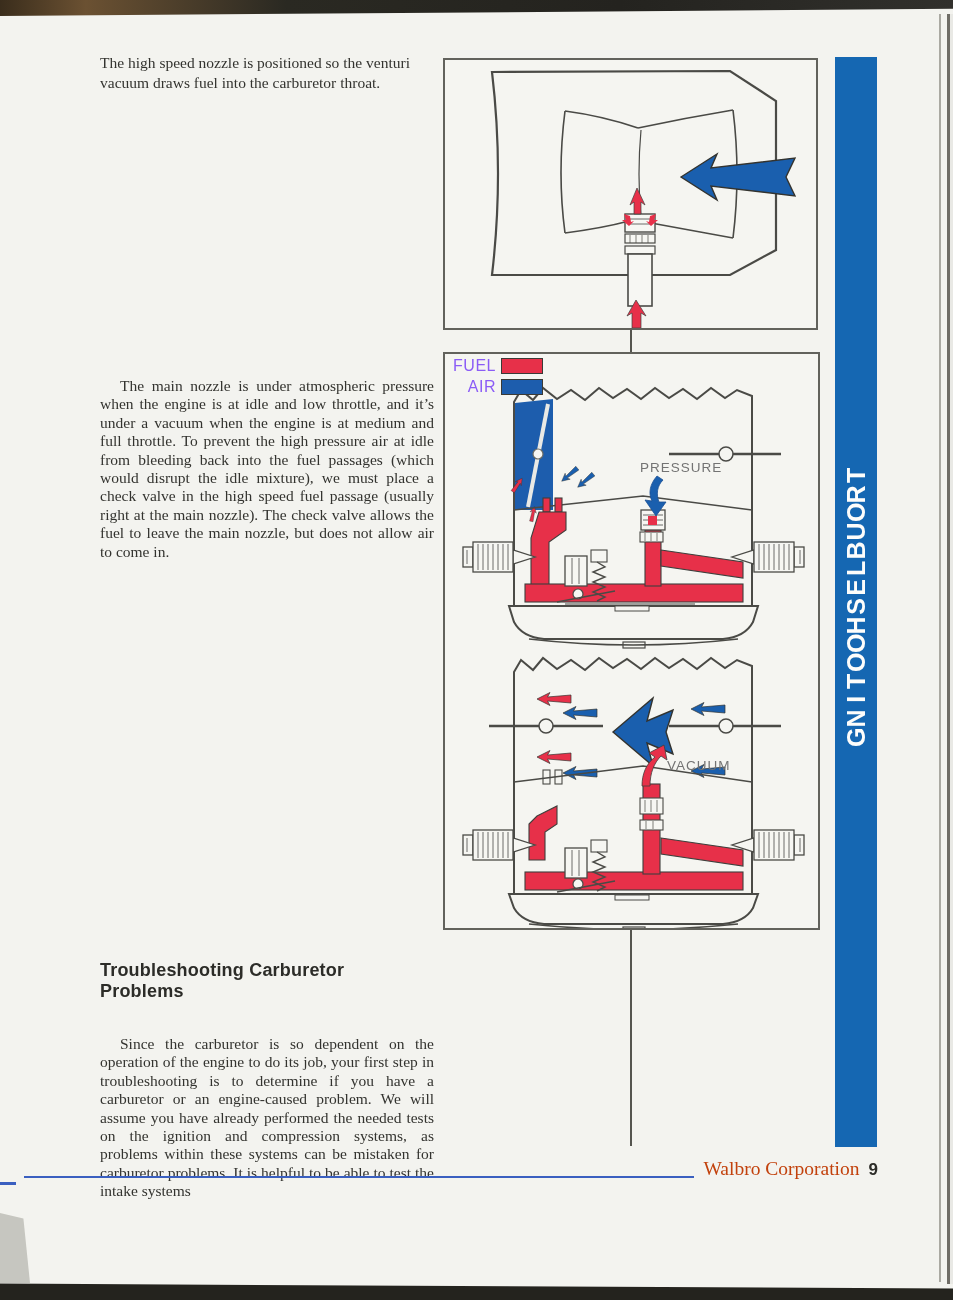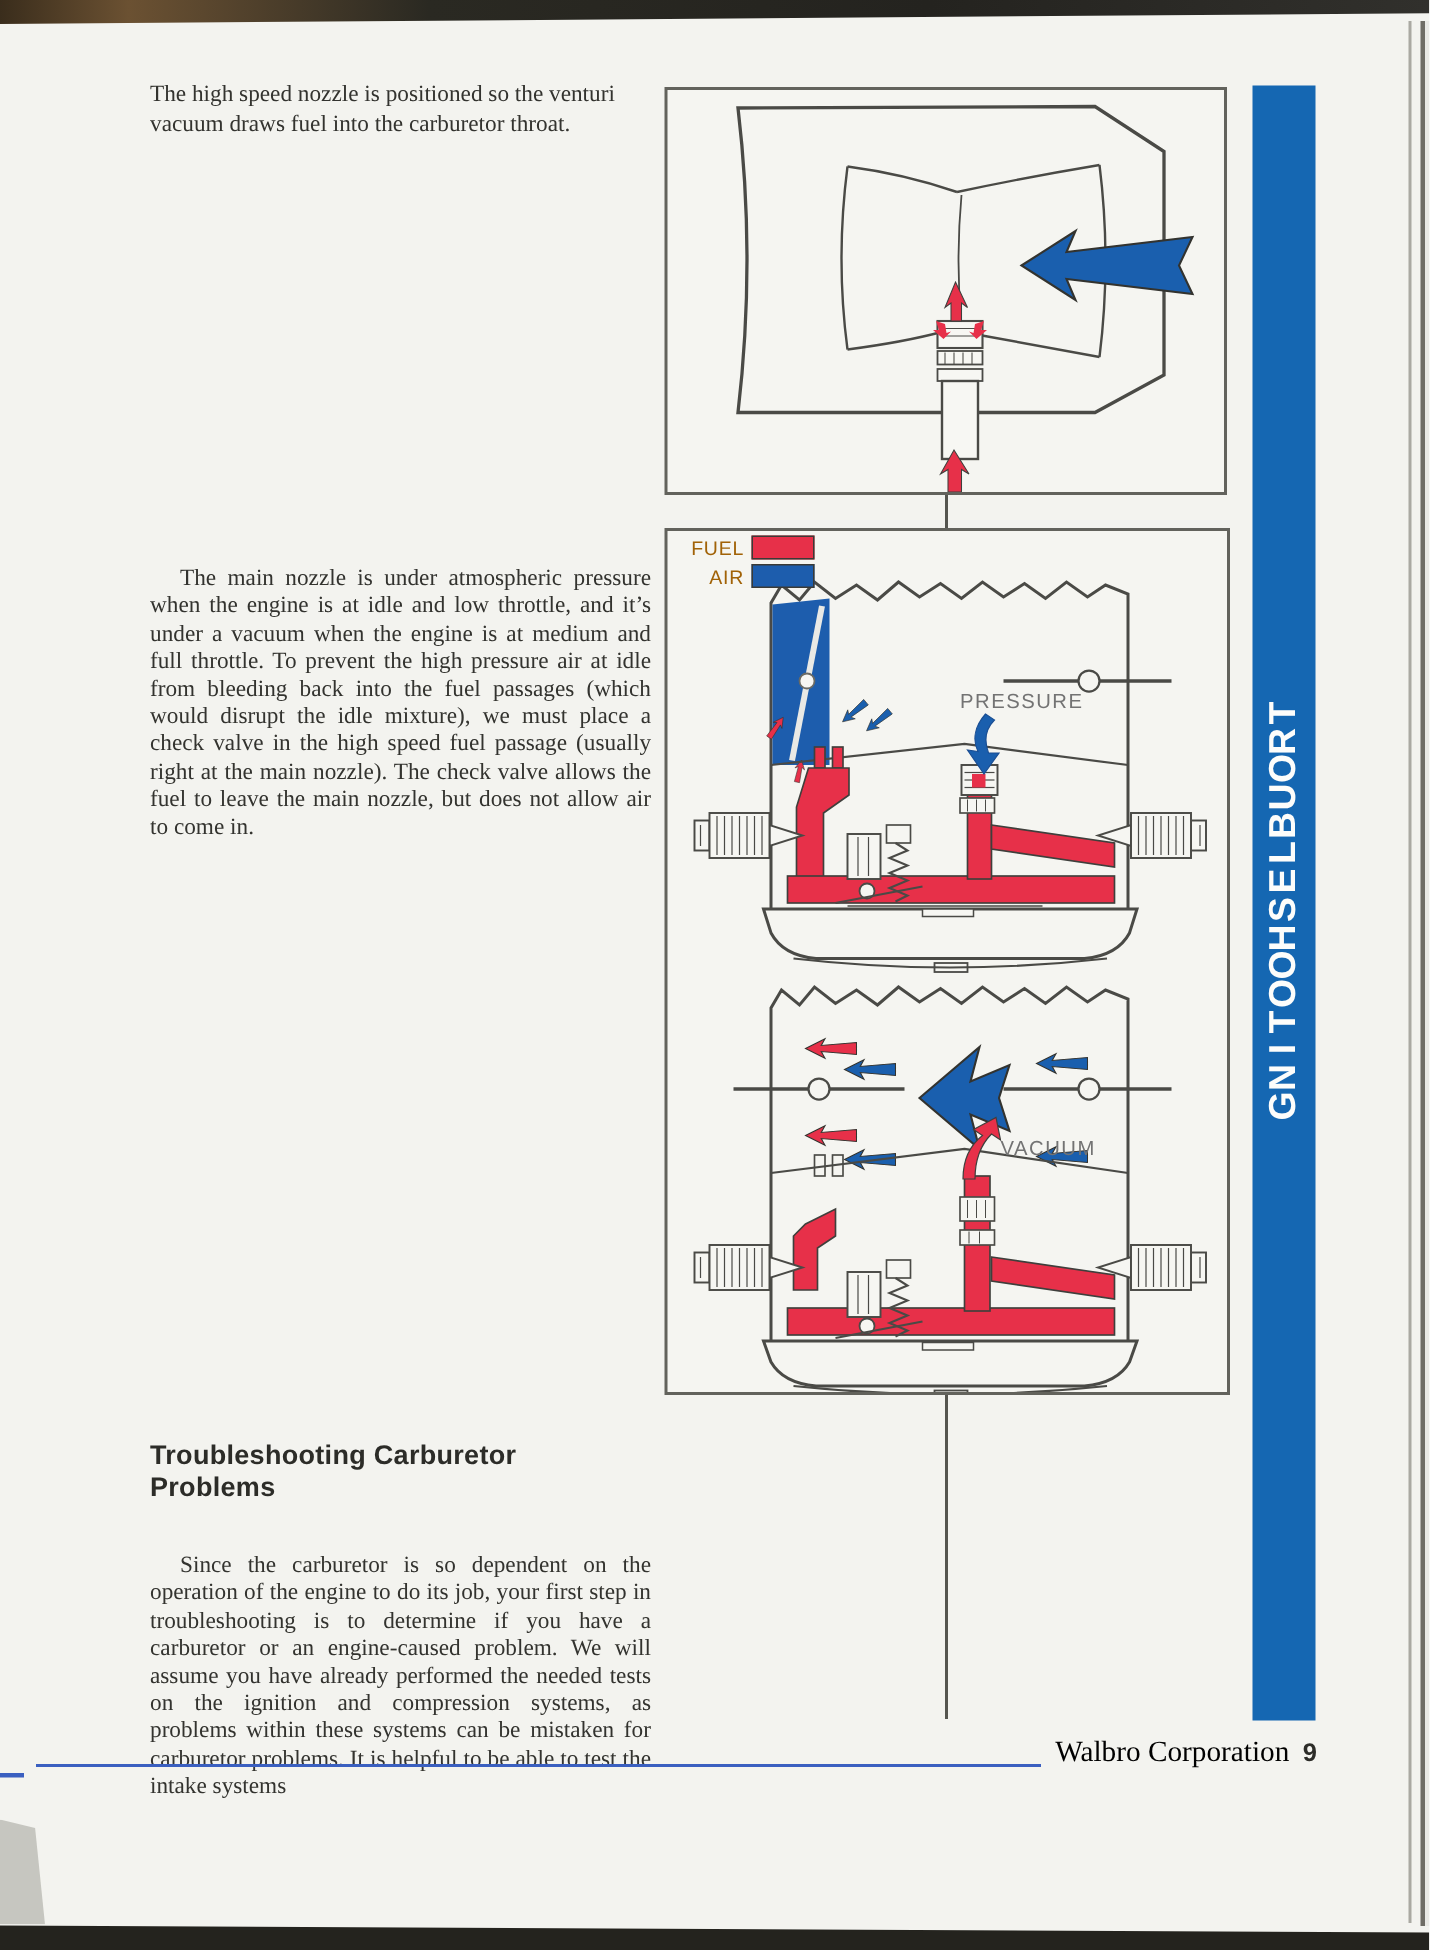--- a/index.html
+++ b/index.html
@@ -21,38 +21,38 @@
   .bodytext{width:334px;font-size:15.5px;line-height:18.4px;text-align:justify;margin-top:33px;}
   .bodytext p{margin:0;text-indent:20px;}
   .caption{width:336px;font-size:15.5px;line-height:19.5px;}
   h2.sect{margin:0 0 3px 0;font-family:"Liberation Sans",sans-serif;
     font-weight:bold;font-size:18px;line-height:21px;color:#2c2c28;letter-spacing:.2px;}
   
   .dbox{border:2px solid #62625c;background:#f5f5f1;box-sizing:border-box;}
   .connector{width:2px;background:#55554f;}
   
   #legend{left:7px;top:3px;display:flex;flex-direction:column;gap:3px;
-    font-family:"Liberation Sans",sans-serif;font-size:13px;color:#a16207;}
+    font-family:"Liberation Sans",sans-serif;font-size:16px;color:#8b5cf6;}
   .legrow{display:flex;align-items:center;gap:5px;}
   .legtext{width:44px;text-align:right;letter-spacing:.5px;}
   .swatch{width:40px;height:14px;border:1.6px solid #3a3a36;}
   
   .dlabel{font-family:"Liberation Sans",sans-serif;font-size:13.5px;color:#737373;letter-spacing:1px;}
   
   #sidebar-bar{left:835px;top:57px;width:42px;height:1090px;background:#1567b2;}
   #sidebar-letters{position:absolute;left:0;top:409px;width:42px;display:flex;flex-direction:column;}
   .vchar{width:42px;height:18.7px;display:flex;align-items:center;justify-content:center;
     transform:rotate(-90deg);font-family:"Liberation Sans",sans-serif;font-weight:bold;
     font-size:25px;color:#fdfdfb;letter-spacing:0;}
   
   #footer-line{left:24px;top:1176px;width:670px;height:2px;background:#3a5fc0;}
   #footer-dash{left:0;top:1182px;width:16px;height:3px;background:#3a5fc0;}
   #footer-text{left:600px;top:1158px;width:278px;display:flex;justify-content:flex-end;
     align-items:baseline;gap:9px;}
-  #footer-publisher{font-size:19.5px;color:#000000;}
+  #footer-publisher{font-size:19.5px;color:#c2410c;}
   #footer-page{font-family:"Liberation Sans",sans-serif;font-weight:bold;font-size:17px;color:#2c2c28;}
   svg .ln{stroke:#4a4a46;fill:none;}
 </style>
 </head>
 <body>
 
 <div id="page">
 
   <div class="abs" id="scan-top"></div>
   <div class="abs" id="scan-bottom"></div>

